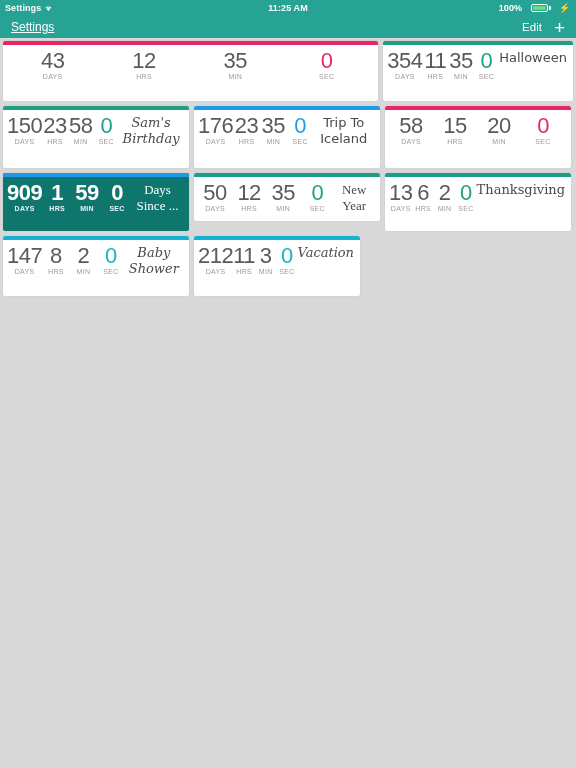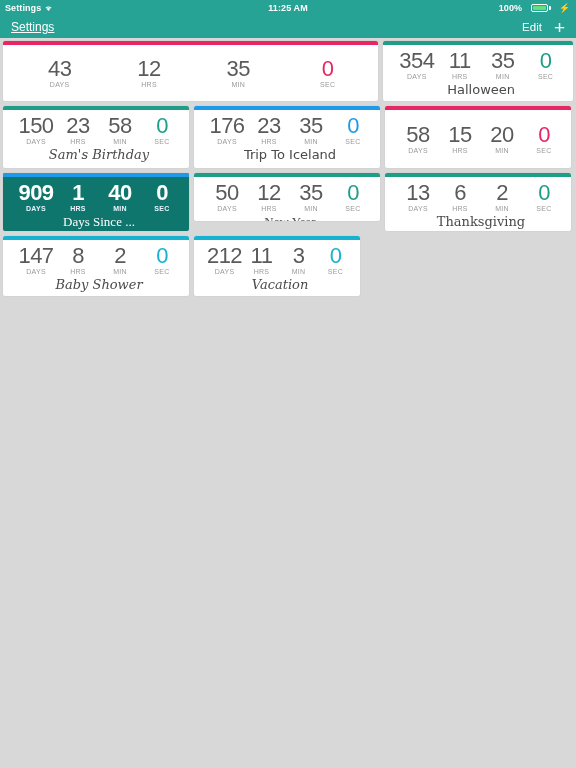--- a/index.html
+++ b/index.html
@@ -45,22 +45,22 @@
   .row{ display:flex; gap:5px; margin-bottom:5px; }
 
   .card{
     background:#ffffff;
     border-radius:2px;
     overflow:hidden;
     display:flex; flex-direction:column;
     box-shadow:0 0 0 0.5px rgba(0,0,0,.04);
   }
   .card .bar{ height:4px; width:100%; flex:0 0 4px; }
-  .card .body{ flex:1; display:flex; flex-direction:column; justify-content:center;
-               padding:4px 6px 5px 12px;align-items:center; }
+  .card .body{ flex:1; display:flex; flex-direction:row; justify-content:center;
+               padding:4px 6px 5px 4px; }
 
   .units{ display:flex; width:100%; }
   .unit{ flex:1; text-align:center; display:flex; flex-direction:column; align-items:center; }
   .unit .val{
     font-size:22px; line-height:23px; color:#5a5a5a; font-weight:400;
     font-family:"Liberation Sans", sans-serif; letter-spacing:-0.5px;
   }
   .unit .lab{
     font-size:7px; line-height:9px; color:#9a9a9a; letter-spacing:.3px;
     font-family:"Liberation Sans", sans-serif;
@@ -246,21 +246,21 @@
           <div class="units">
             <div class="unit">
               <div class="val">909</div>
               <div class="lab">DAYS</div>
             </div>
             <div class="unit">
               <div class="val">1</div>
               <div class="lab">HRS</div>
             </div>
             <div class="unit">
-              <div class="val">40</div>
+              <div class="val">59</div>
               <div class="lab">MIN</div>
             </div>
             <div class="unit">
               <div class="val">0</div>
               <div class="lab">SEC</div>
             </div>
           </div>
           <div class="title f-serif">Days Since ...</div>
         </div>
       </div>

